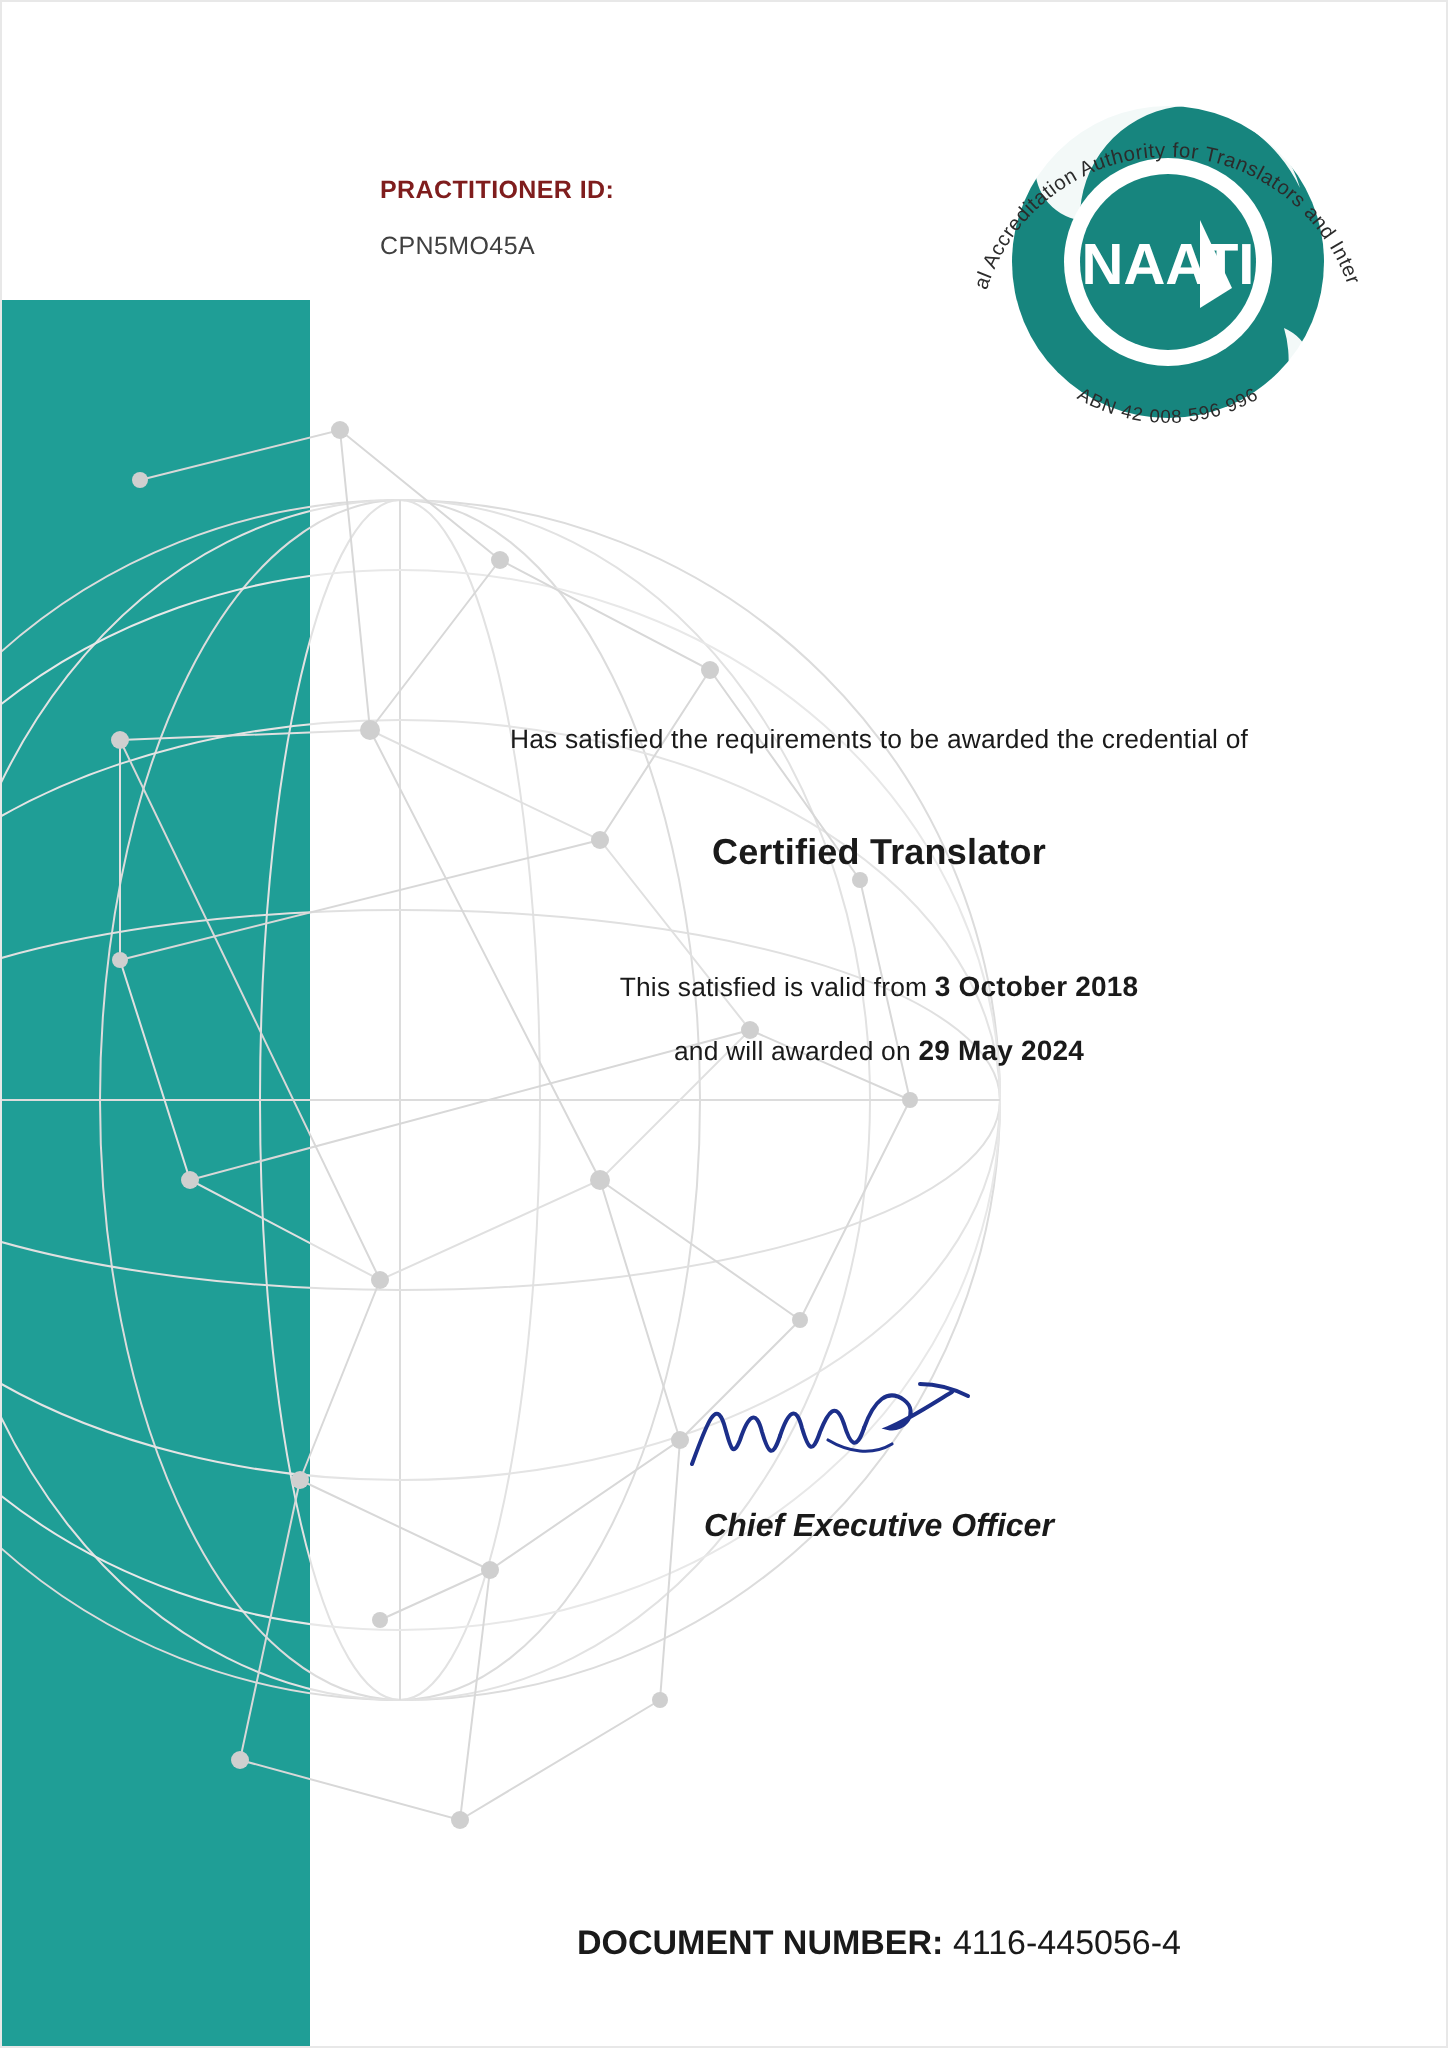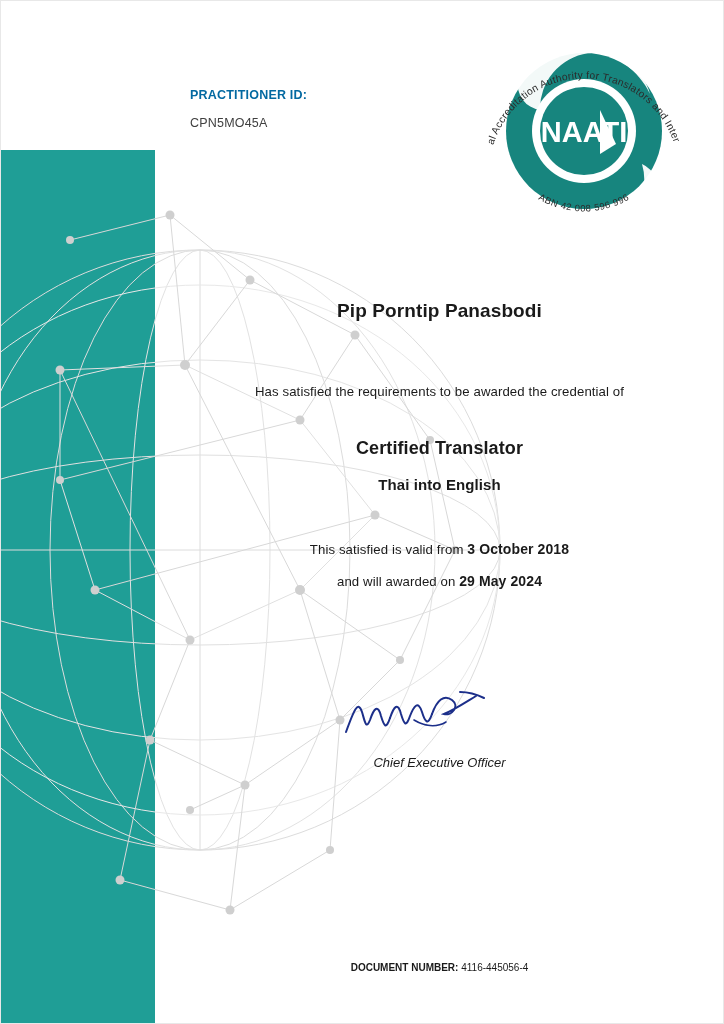--- a/index.html
+++ b/index.html
@@ -52,21 +52,21 @@
 
   
   .practitioner {
     position: absolute;
     left: 190px;
     top: 88px;
   }
   .practitioner .label {
     font-size: 12.5px;
     font-weight: bold;
-    color: #0369a1;
+    color: #7f1d1d;
     letter-spacing: .2px;
   }
   .practitioner .value {
     font-size: 12.5px;
     color: #404040;
     margin-top: 14px;
     letter-spacing: .2px;
   }
 
   
@@ -123,33 +123,34 @@
     top: 686px;
     width: 160px;
     height: 58px;
   }
   .sig-title {
     position: absolute;
     left: 155px;
     top: 755px;
     width: 569px;
     text-align: center;
-    font-size: 13px;
+    font-size: 16px;
     font-style: italic;
     color: #1a1a1a;
+    font-weight: bold;
   }
 
   
   .doc-number {
     position: absolute;
     left: 155px;
     top: 962px;
     width: 569px;
     text-align: center;
-    font-size: 10px;
+    font-size: 17px;
     color: #1a1a1a;
   }
   .doc-number .dn-label { font-weight: bold; }
 
   
   .page-edge {
     position: absolute;
     inset: 0;
     border: 1px solid #e8e8e8;
     pointer-events: none;
@@ -240,24 +241,22 @@
       <textPath href="#ringBottom" startOffset="50%" text-anchor="middle">ABN 42 008 596 996</textPath>
     </text>
   </svg>
 
   <div class="practitioner">
     <div class="label">PRACTITIONER ID:</div>
     <div class="value">CPN5MO45A</div>
   </div>
 
   <div class="body-block">
-    <div class="name">Pip Porntip Panasbodi</div>
     <div class="satisfied">Has satisfied the requirements to be awarded the credential of</div>
     <div class="credential">Certified Translator</div>
-    <div class="direction">Thai into English</div>
     <div class="valid-line">
       <span>This satisfied is valid from </span><b>3 October 2018</b>
     </div>
     <div class="expire-line">
       <span>and will awarded on </span><b>29 May 2024</b>
     </div>
   </div>
 
   <svg class="signature" viewBox="0 0 160 58">
     <g fill="none" stroke="#1c2f8a" stroke-width="2" stroke-linecap="round">

